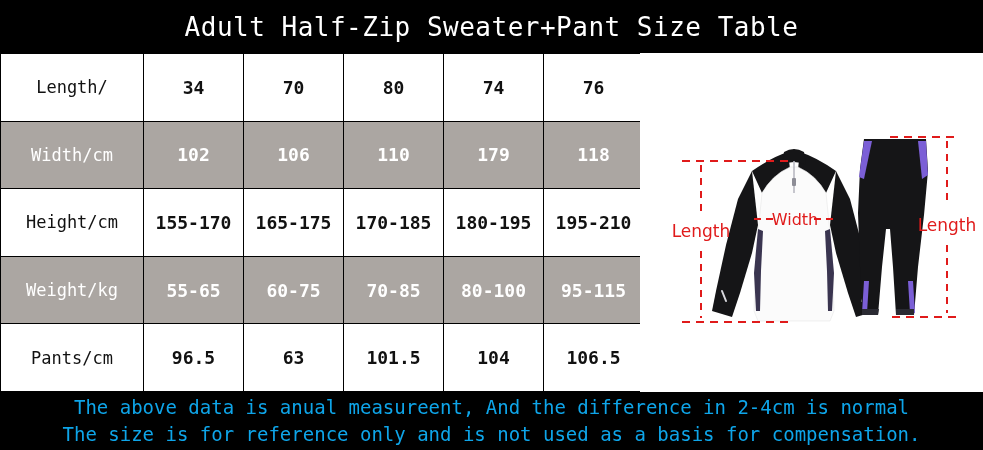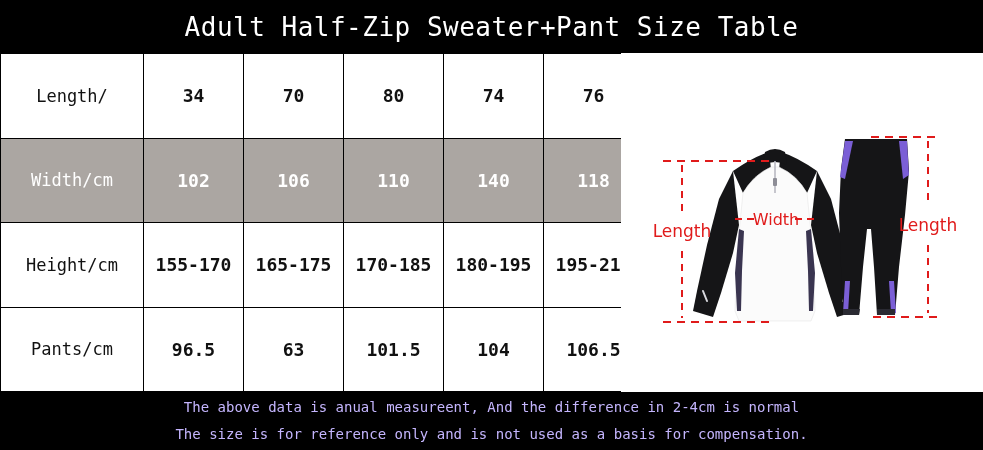--- a/index.html
+++ b/index.html
@@ -72,40 +72,40 @@
   td.label-cell { font-size: 17px; }
   td.data-cell  { font-size: 18px; font-weight: bold; }
   tr.row-gray td.label-cell { font-size: 17px; font-weight: normal; }
   tr.header-row td { font-size: 18px; font-weight: normal; letter-spacing: 1px; }
   tr.header-row td.data-cell { font-weight: bold; }
   tr.row-white td.label-cell { font-weight: normal; }
 
   
   #product-area {
     position: absolute;
-    left: 621px; top: 0;
+    left: 640px; top: 0;
     width: 340px; height: 396px;
     background: #ffffff;
   }
   #product-svg { display: block; }
 
   
   #footer-band {
     position: absolute;
     left: 0; top: 392px;
     width: 983px; height: 58px;
     background: #000000;
     display: flex;
     flex-direction: column;
     align-items: center;
     justify-content: center;
   }
   .footer-line {
-    color: #c4b5fd;
-    font-size: 14px;
+    color: #0ea5e9;
+    font-size: 19px;
     line-height: 27px;
     white-space: nowrap;
     font-family: "DejaVu Sans Mono", "Liberation Mono", monospace;
   }
 </style>
 </head>
 <body>
 
 <div id="page">
 
@@ -133,33 +133,41 @@
           <td class="data-cell">80</td>
           <td class="data-cell">74</td>
           <td class="data-cell">76</td>
         </tr>
 
         <tr class="row-gray">
           <td class="label-cell">Width/cm</td>
           <td class="data-cell">102</td>
           <td class="data-cell">106</td>
           <td class="data-cell">110</td>
-          <td class="data-cell">140</td>
+          <td class="data-cell">179</td>
           <td class="data-cell">118</td>
         </tr>
 
         <tr class="row-white">
           <td class="label-cell">Height/cm</td>
           <td class="data-cell">155-170</td>
           <td class="data-cell">165-175</td>
           <td class="data-cell">170-185</td>
           <td class="data-cell">180-195</td>
           <td class="data-cell">195-210</td>
         </tr>
 
+        <tr class="row-gray">
+          <td class="label-cell">Weight/kg</td>
+          <td class="data-cell">55-65</td>
+          <td class="data-cell">60-75</td>
+          <td class="data-cell">70-85</td>
+          <td class="data-cell">80-100</td>
+          <td class="data-cell">95-115</td>
+        </tr>
 
         <tr class="row-white">
           <td class="label-cell">Pants/cm</td>
           <td class="data-cell">96.5</td>
           <td class="data-cell">63</td>
           <td class="data-cell">101.5</td>
           <td class="data-cell">104</td>
           <td class="data-cell">106.5</td>
         </tr>
       </tbody>

